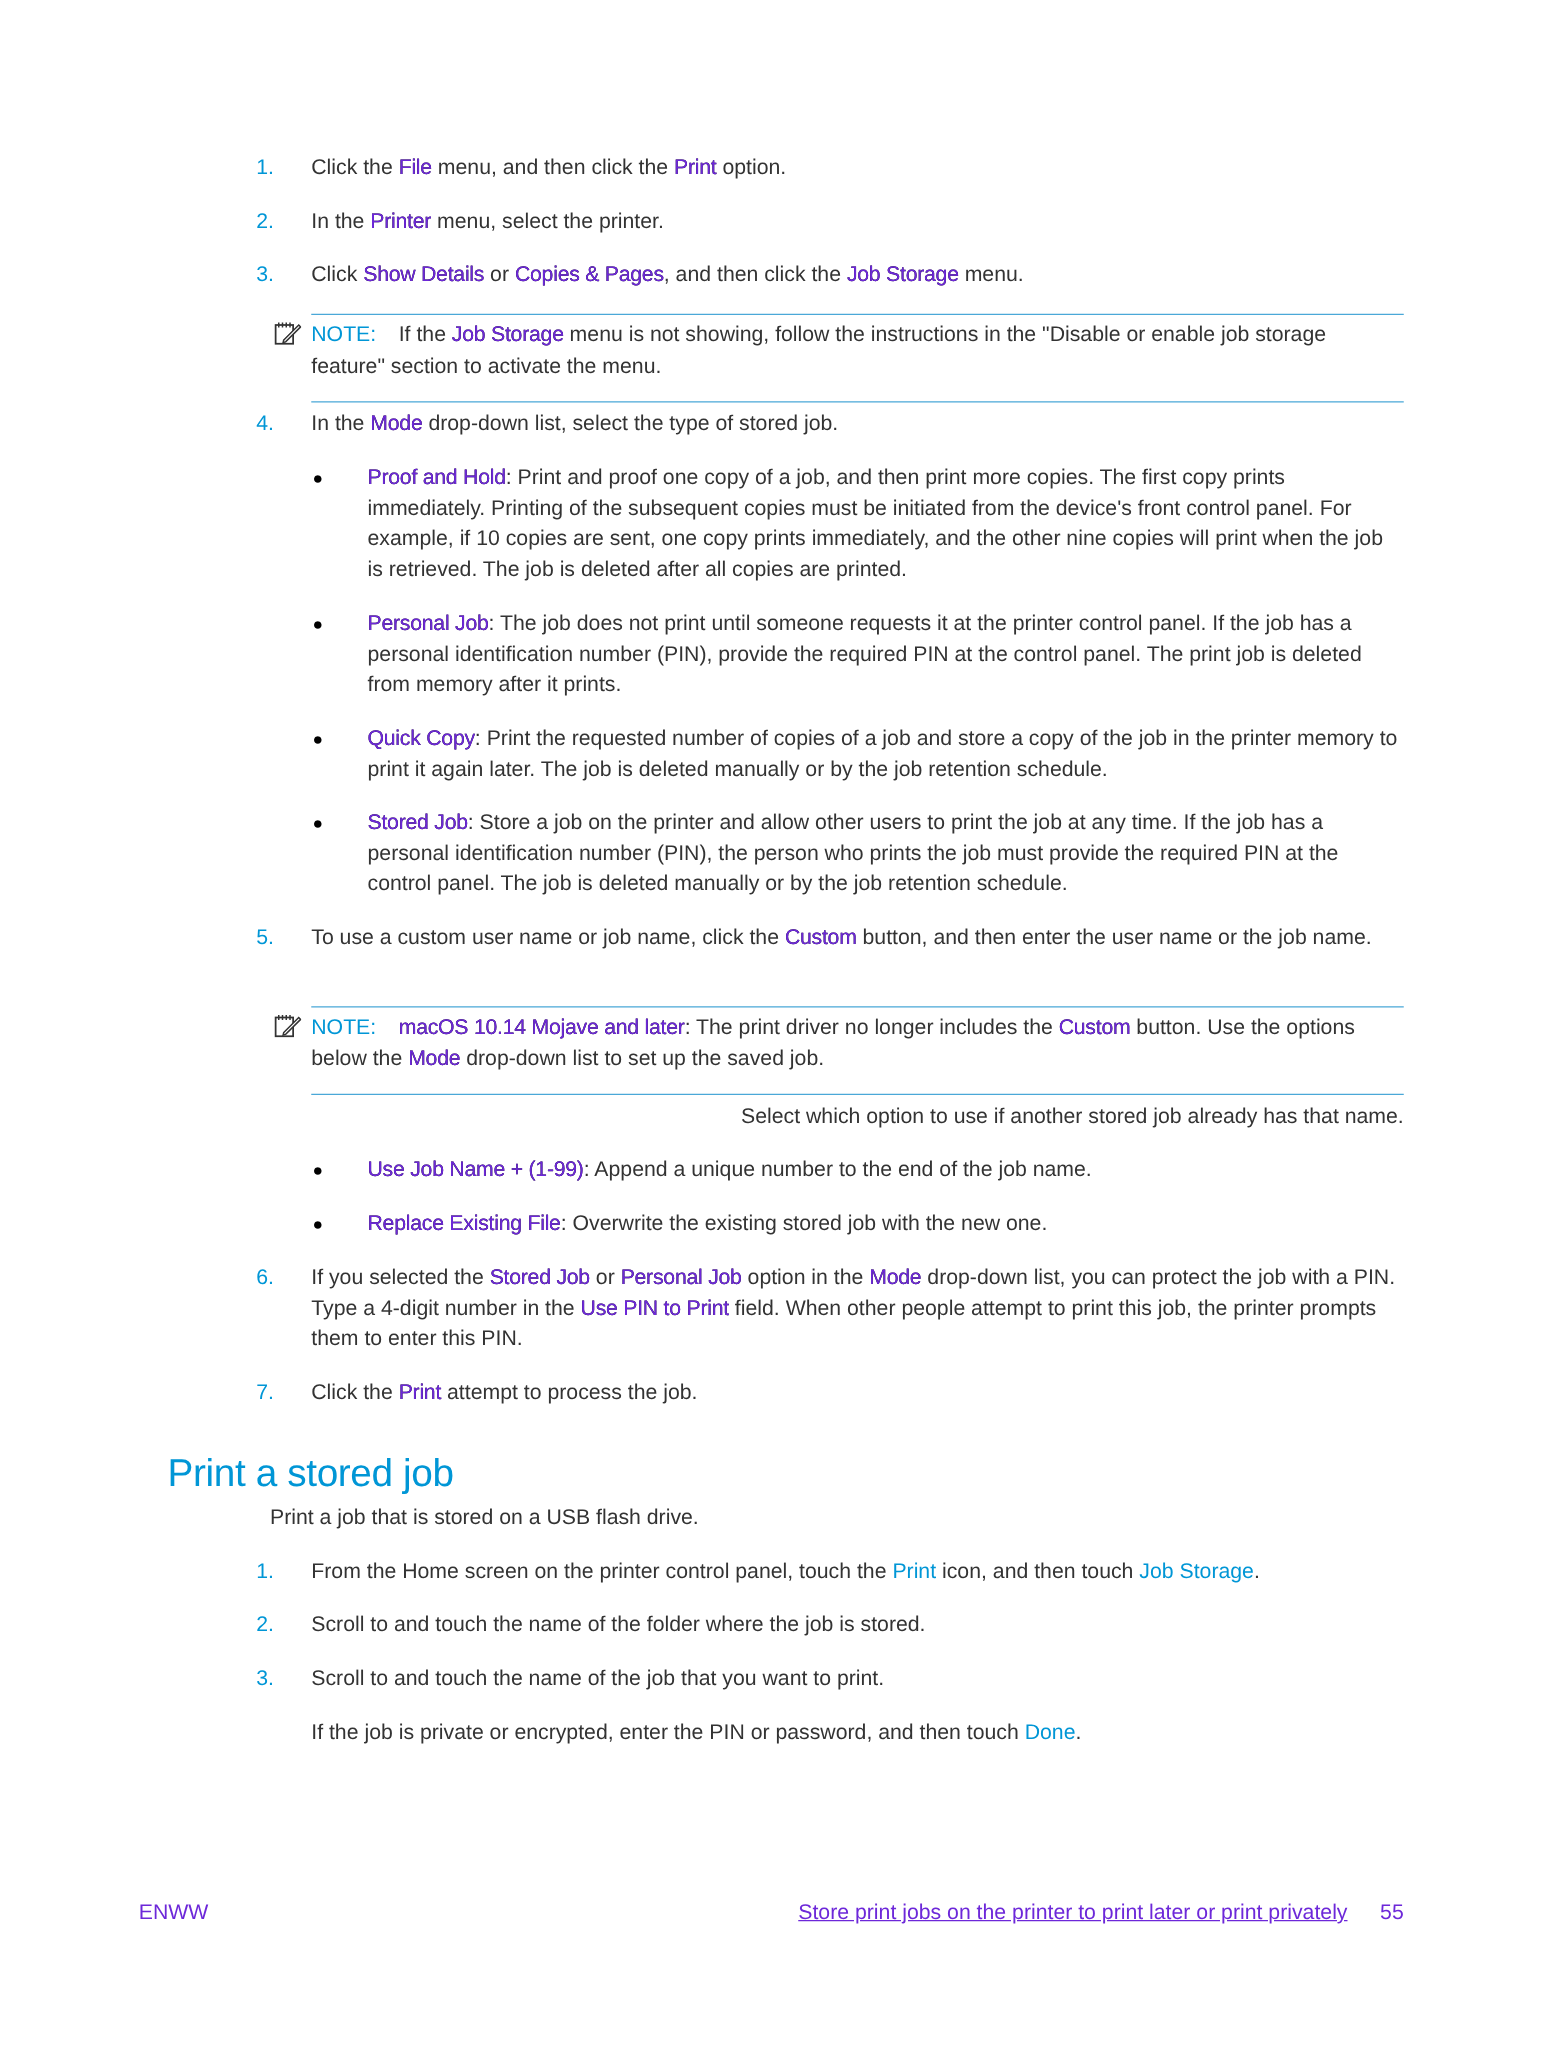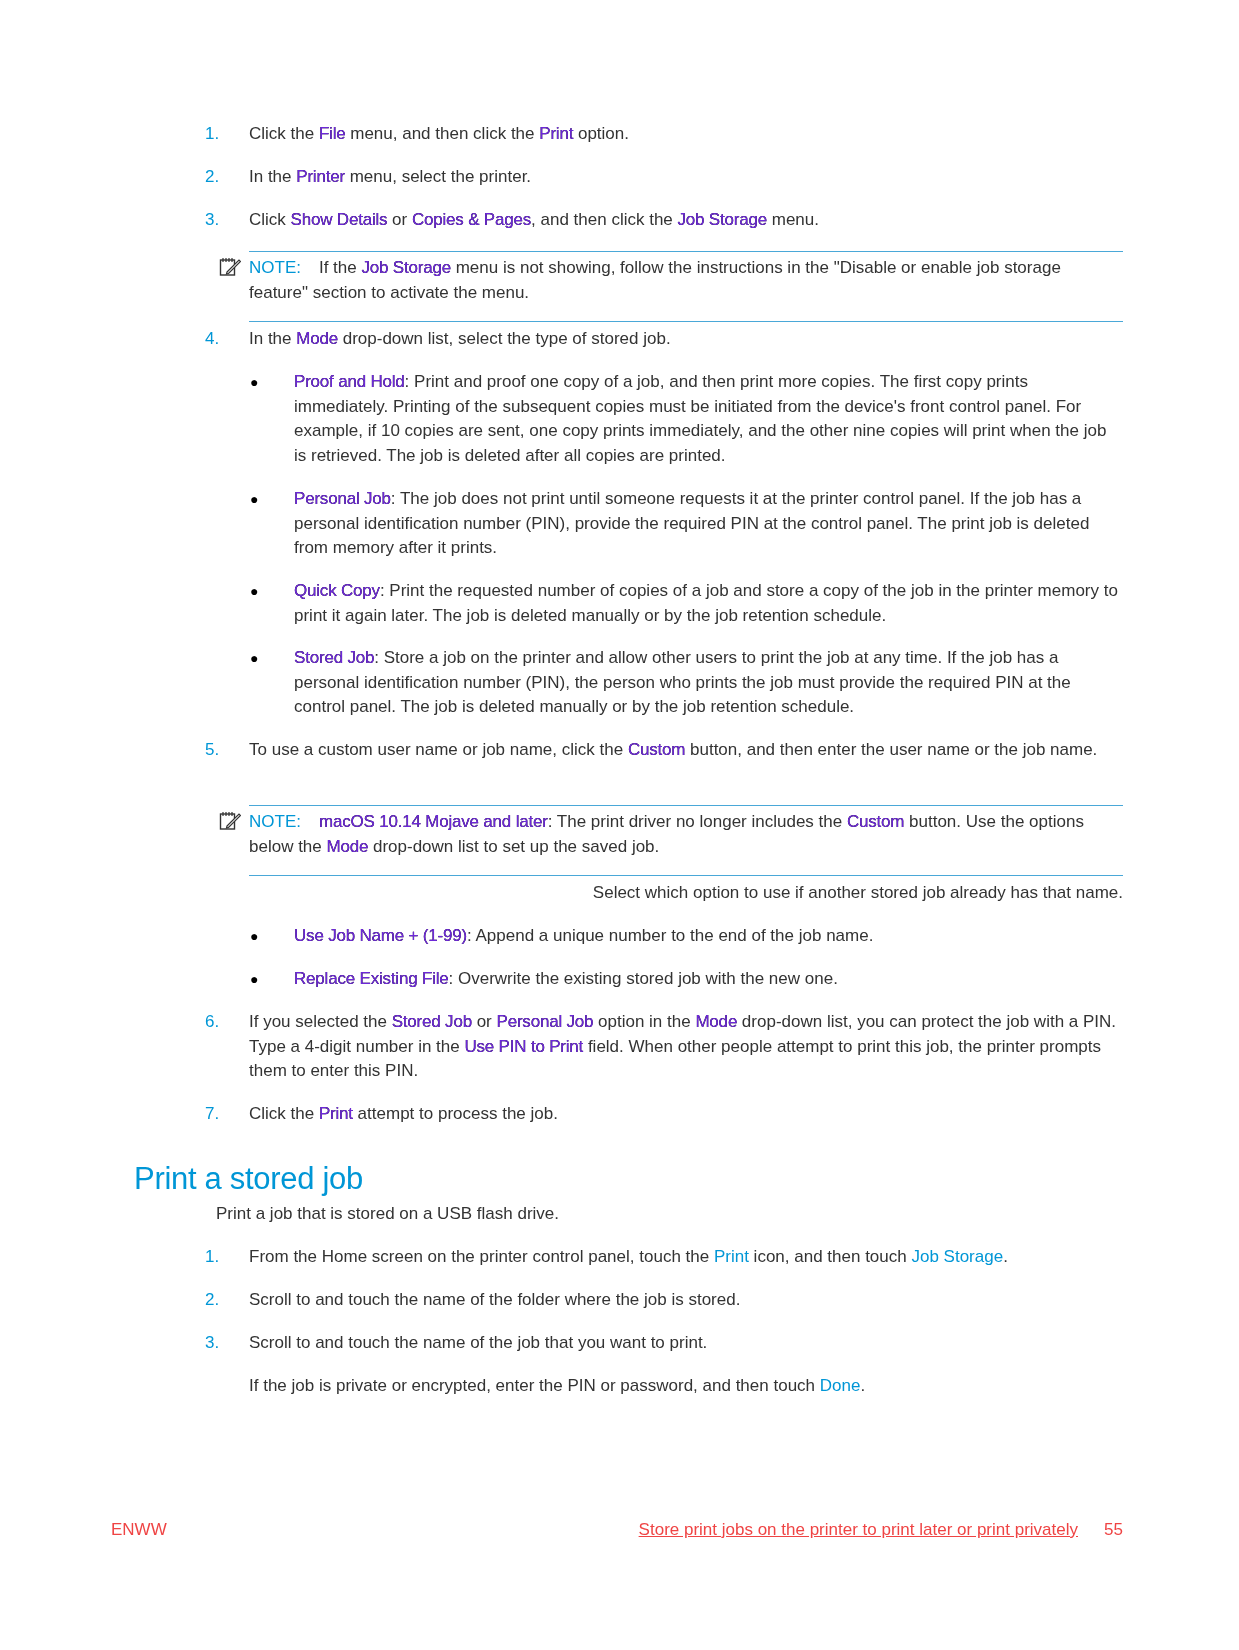--- a/index.html
+++ b/index.html
@@ -9,21 +9,21 @@
   .num { position:absolute; color:#0096d6; width:30px; }
   .txt { position:absolute; left:249px; right:116px; }
   .b { color:#6d28d9; font-weight:normal; letter-spacing:-0.2px; text-shadow:0 0 0.4px #000; }
   .link { color:#0096d6; }
   .bullet { position:absolute; left:250px; font-size:14px; color:#000; }
   .btxt { position:absolute; left:294px; right:116px; }
   .note { position:absolute; left:249px; right:116px; border-top:1.5px solid #4aa8d8; border-bottom:1.5px solid #4aa8d8; padding:4px 0 16px 0; }
   .note-label { color:#0096d6; margin-right:18px; }
   .note-icon { position:absolute; left:-30px; top:5px; width:22px; height:20px; }
   h2 { position:absolute; margin:10px; left:124px; font-weight:normal; font-size:31px; color:#0096d6; letter-spacing:-0.3px; }
-  .footer { position:absolute; top:1520px; font-size:17px; color:#ef4444; }
+  .footer { position:absolute; top:1520px; font-size:17px; color:#6d28d9; }
 </style>
 </head>
 <body>
 
 <div class="blk" style="top:122px;left:0;right:0;">
   <span class="num" style="left:205px">1.</span>
   <span class="txt"><span>Click the </span><span class="b">File</span><span> menu, and then click the </span><span class="b">Print</span><span> option.</span></span>
 </div>
 <div class="blk" style="top:165px;left:0;right:0;">
   <span class="num" style="left:205px">2.</span>

